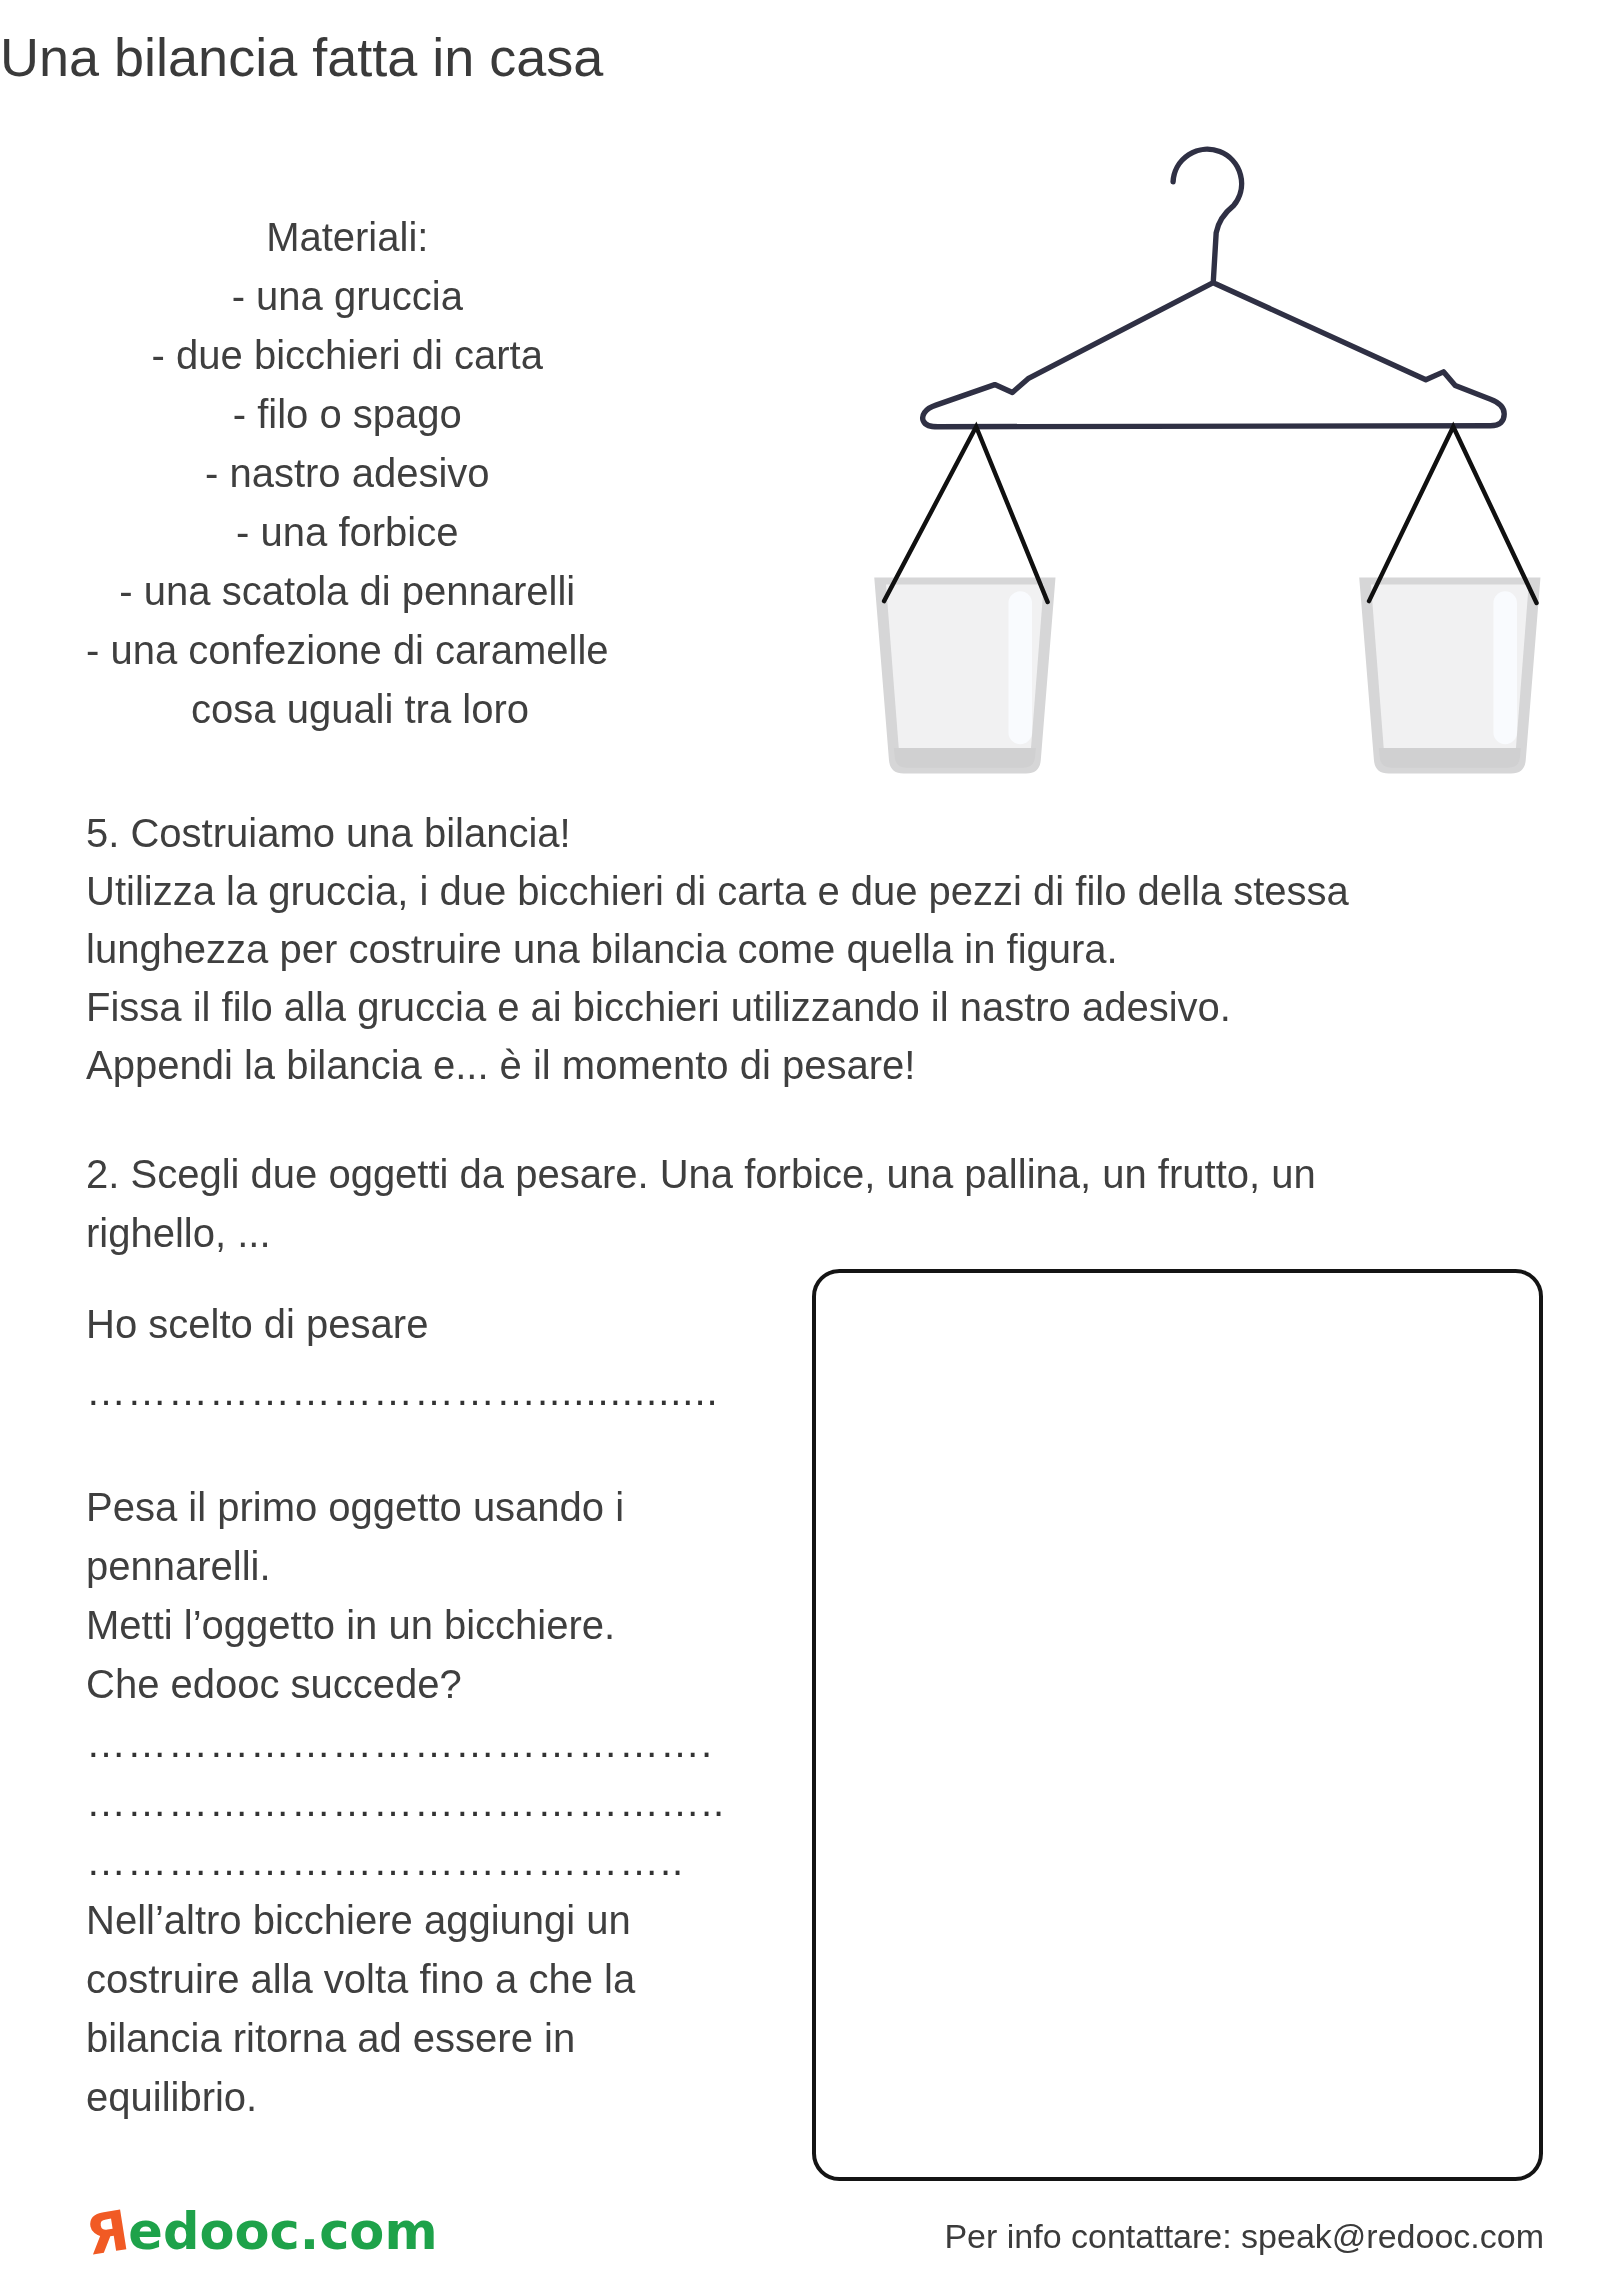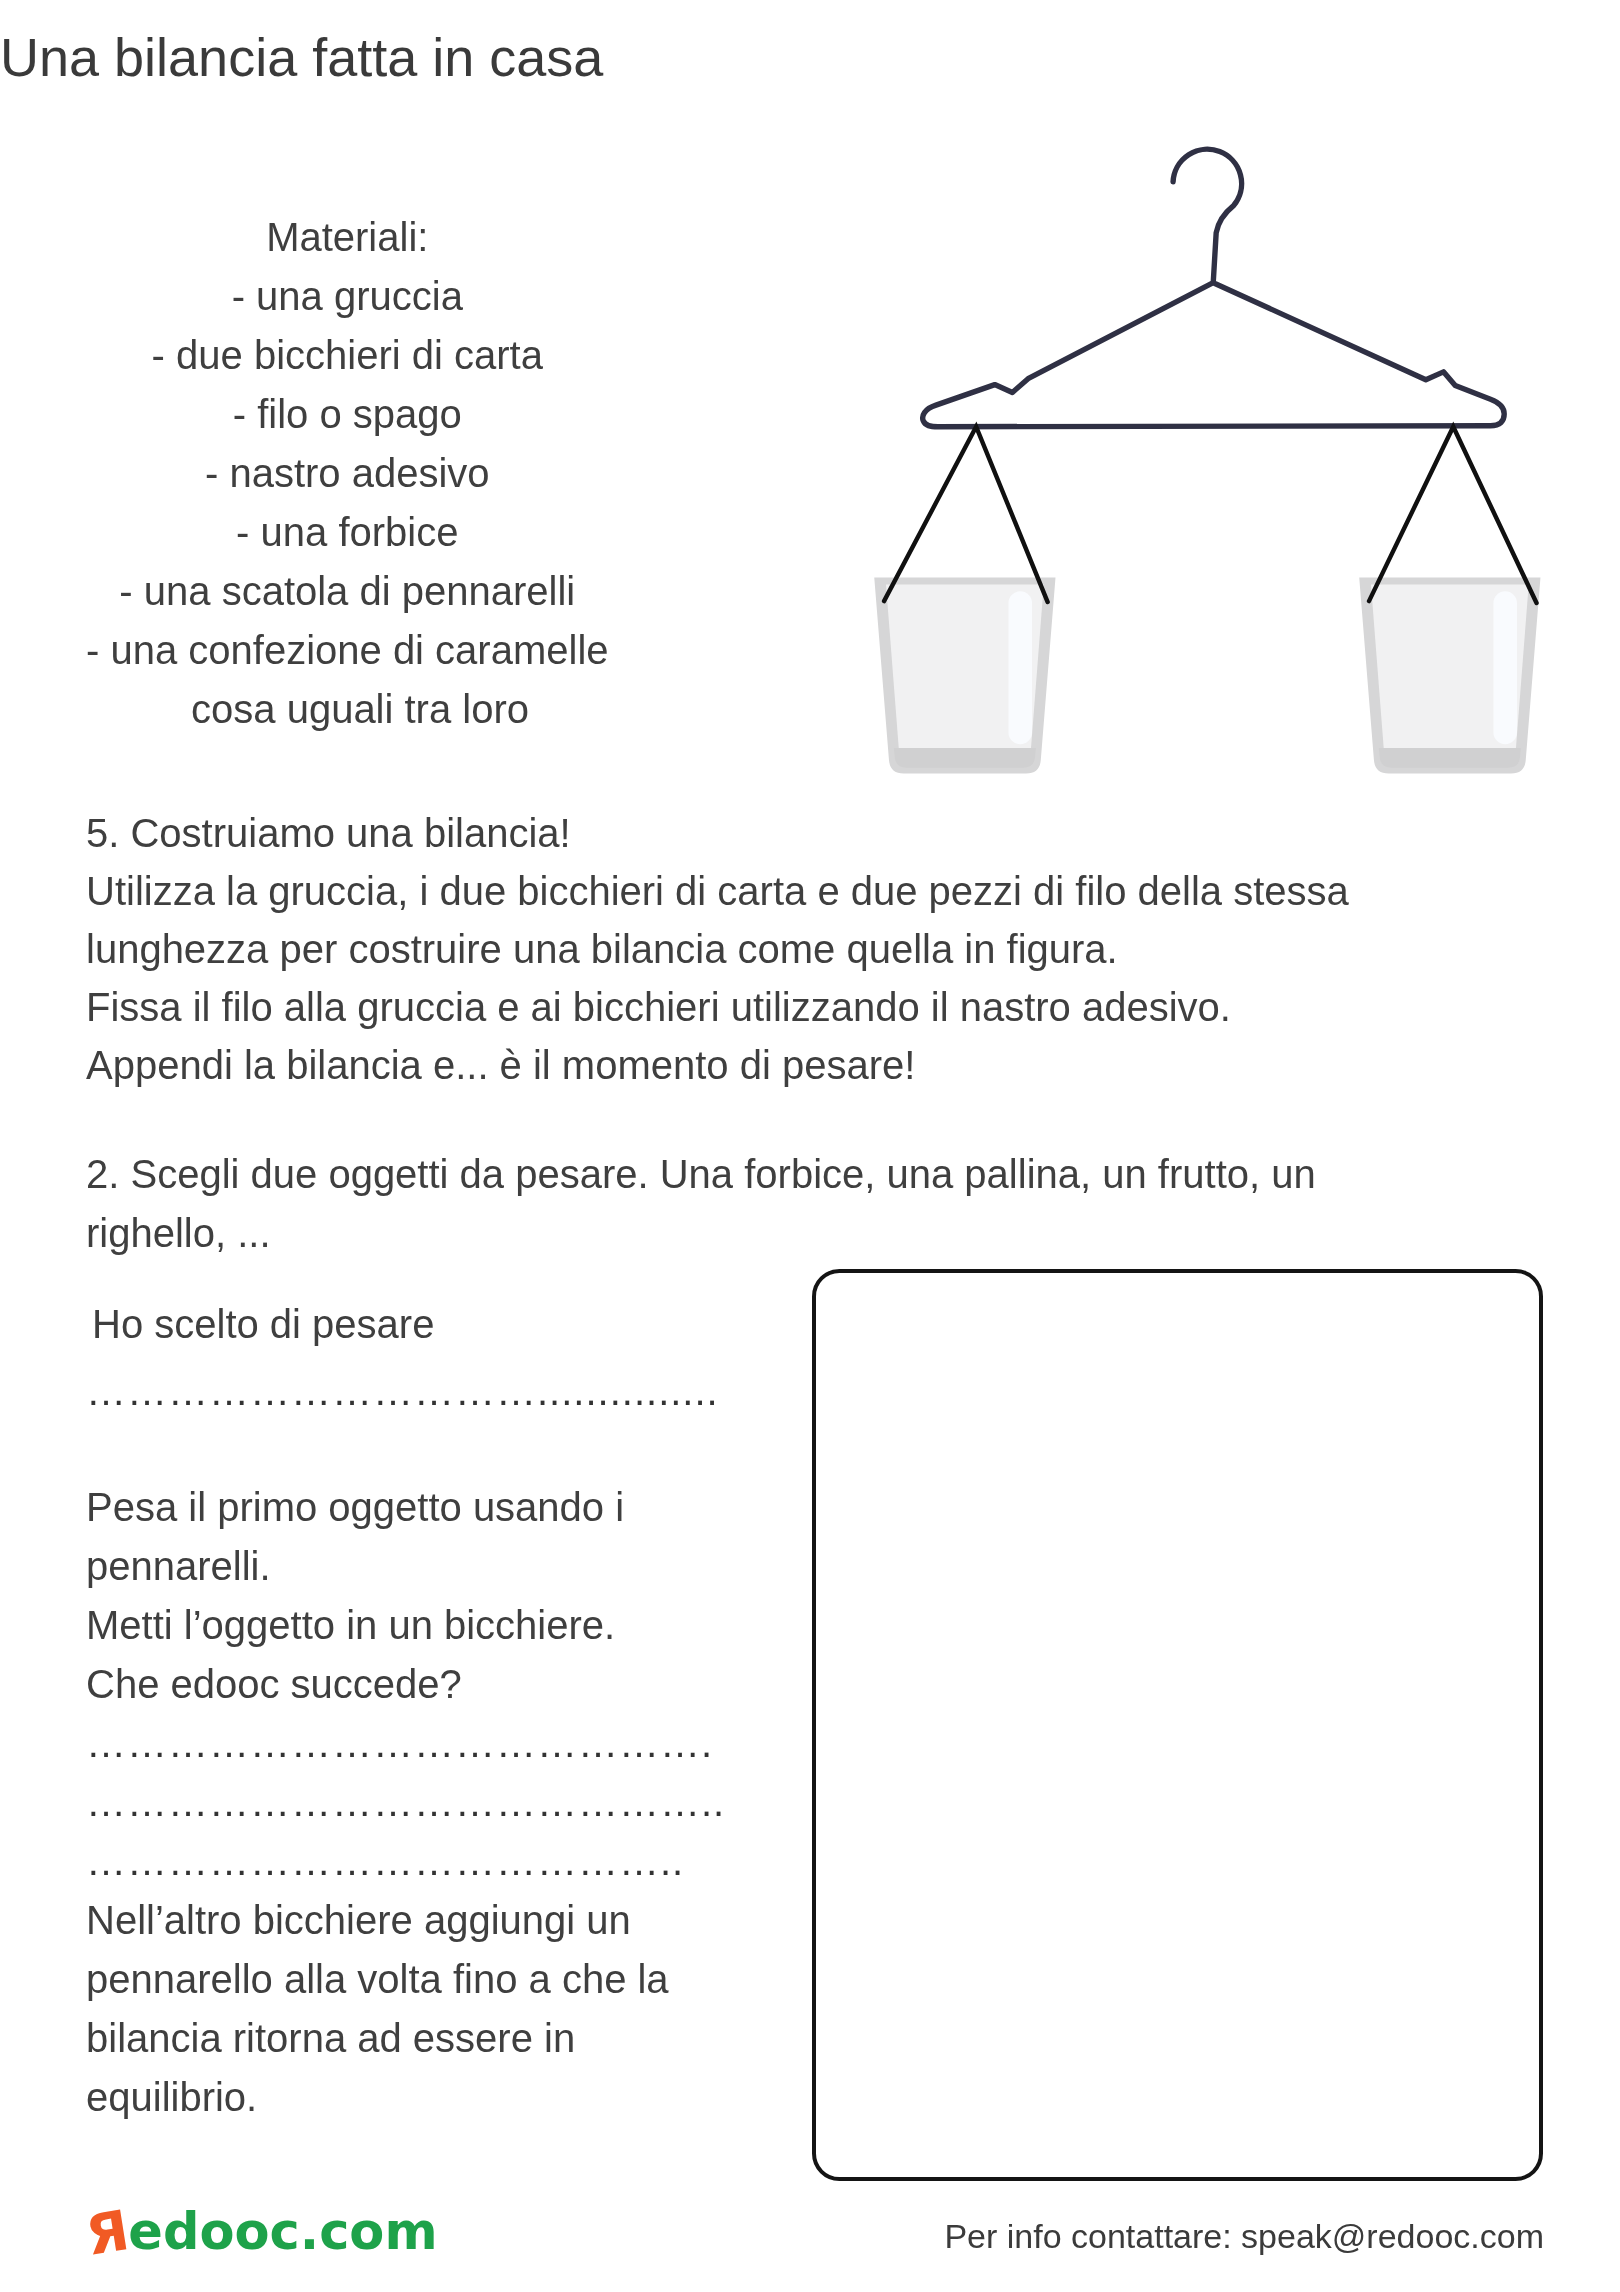--- a/index.html
+++ b/index.html
@@ -28,21 +28,21 @@
   }
   .sec1{
     position:absolute;left:86px;top:804px;
     font-size:40px;font-weight:300;line-height:58px;
   }
   .sec2{
     position:absolute;left:86px;top:1145px;
     font-size:40px;font-weight:400;line-height:59px;
   }
   .prompt{
-    position:absolute;left:92px;top:1295px;
+    position:absolute;left:86px;top:1295px;
     font-size:40px;font-weight:300;line-height:59px;
   }
   .dots-answer{
     position:absolute;left:86px;top:1362px;
     font-size:40px;font-weight:400;line-height:59px;
     letter-spacing:1px;white-space:nowrap;color:#333;
   }
   .observe{
     position:absolute;left:86px;top:1478px;width:725px;
     font-size:40px;font-weight:300;line-height:59px;
@@ -137,21 +137,21 @@
 
   <div class="observe">
     <div class="textline">Pesa il primo oggetto usando i</div>
     <div class="textline">pennarelli.</div>
     <div class="textline">Metti l’oggetto in un bicchiere.</div>
     <div class="textline">Che edooc succede?</div>
     <div class="textline dotline">……………………………………….</div>
     <div class="textline dotline">………………………………………..</div>
     <div class="textline dotline">……………………………………..</div>
     <div class="textline">Nell’altro bicchiere aggiungi un</div>
-    <div class="textline">pennarello alla volta fino a che la</div>
+    <div class="textline">costruire alla volta fino a che la</div>
     <div class="textline">bilancia ritorna ad essere in</div>
     <div class="textline">equilibrio.</div>
   </div>
 
   <div class="draw-box"></div>
 
   <div class="footer-logo">
     <span class="logo-r" style="color: rgb(241, 90, 36);">Я</span><span style="color: rgb(30, 162, 74);">edooc.com</span>
   </div>
   <div class="footer-contact textline">Per info contattare: speak@redooc.com</div>

